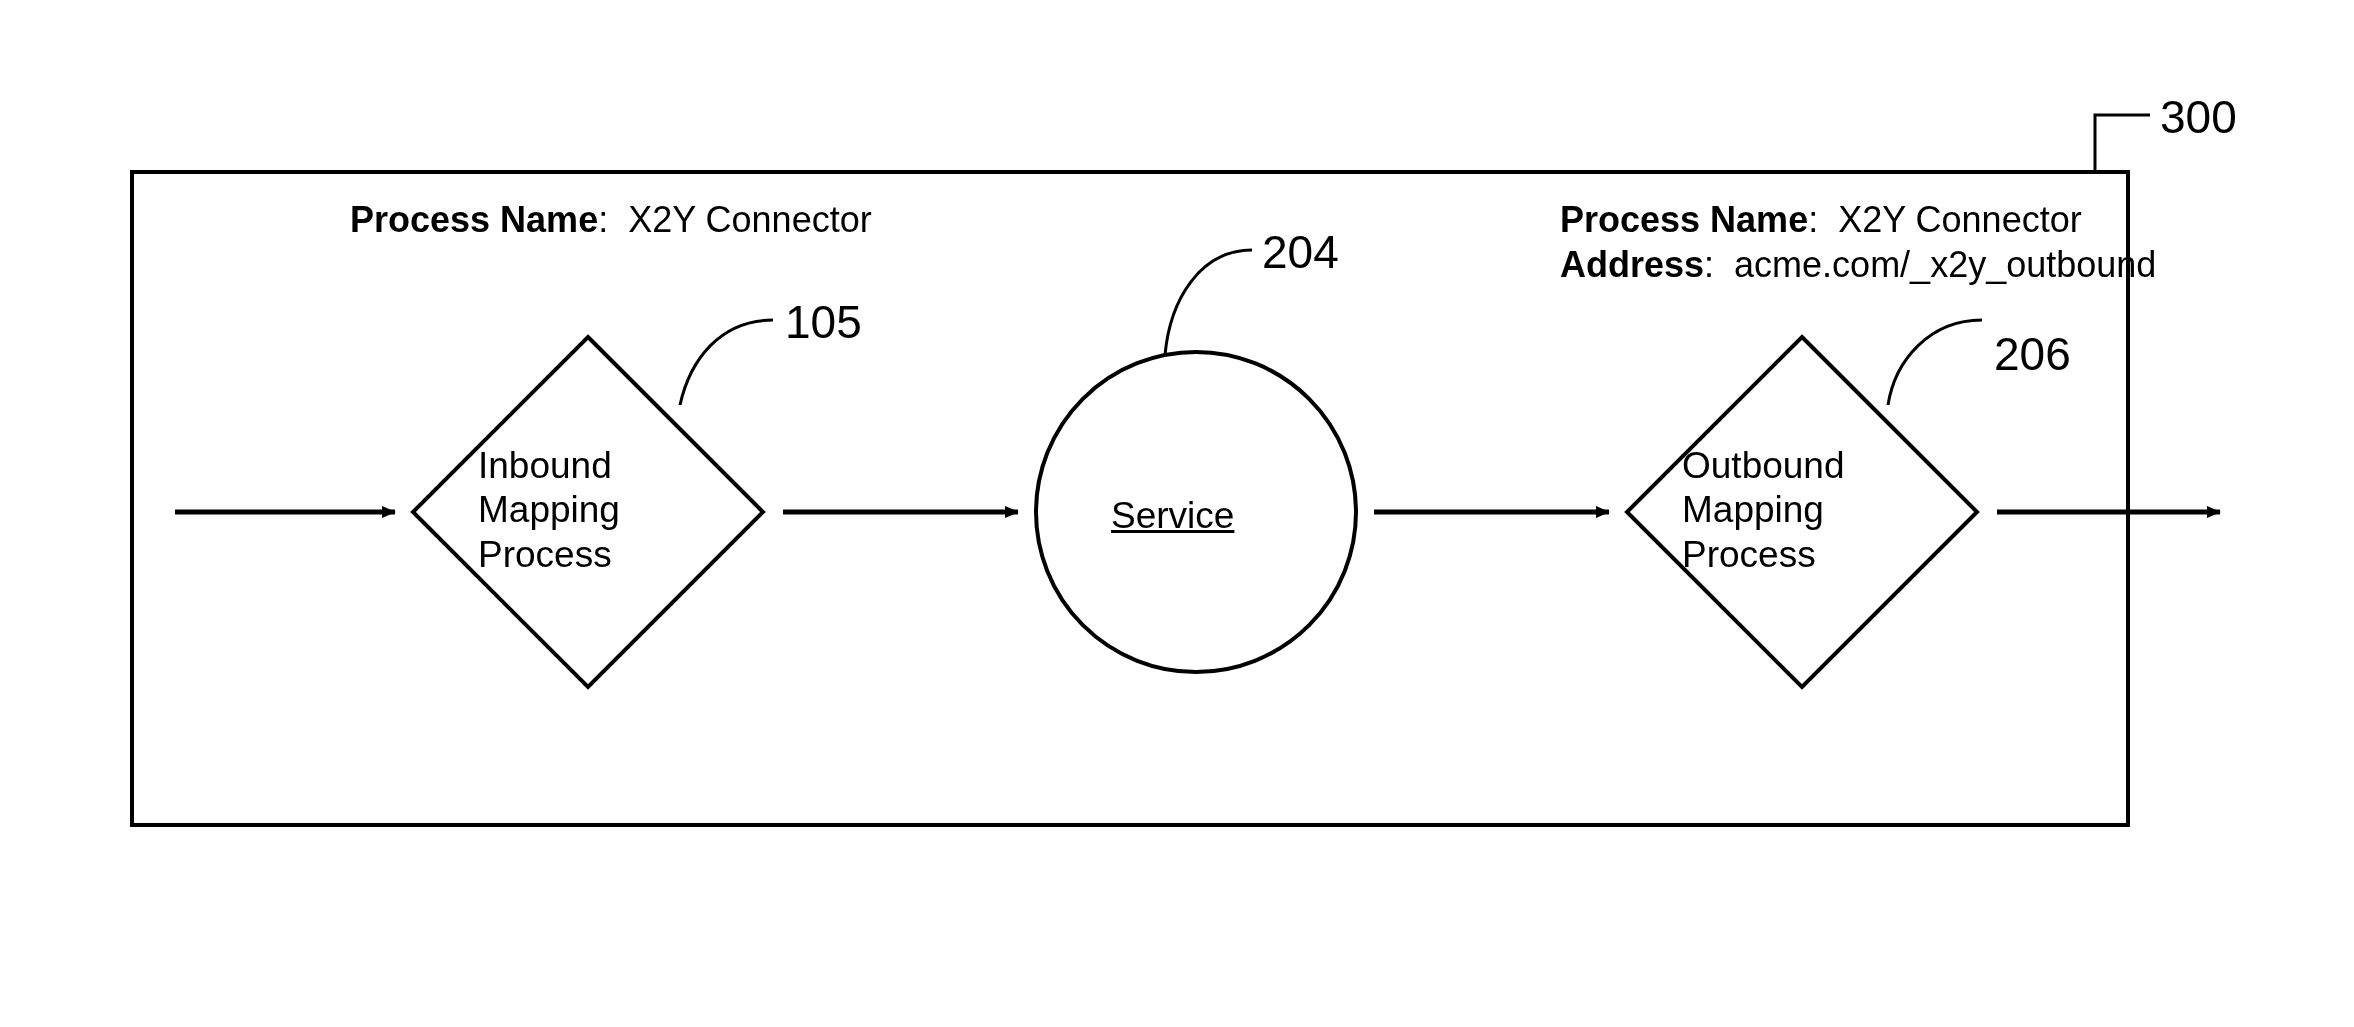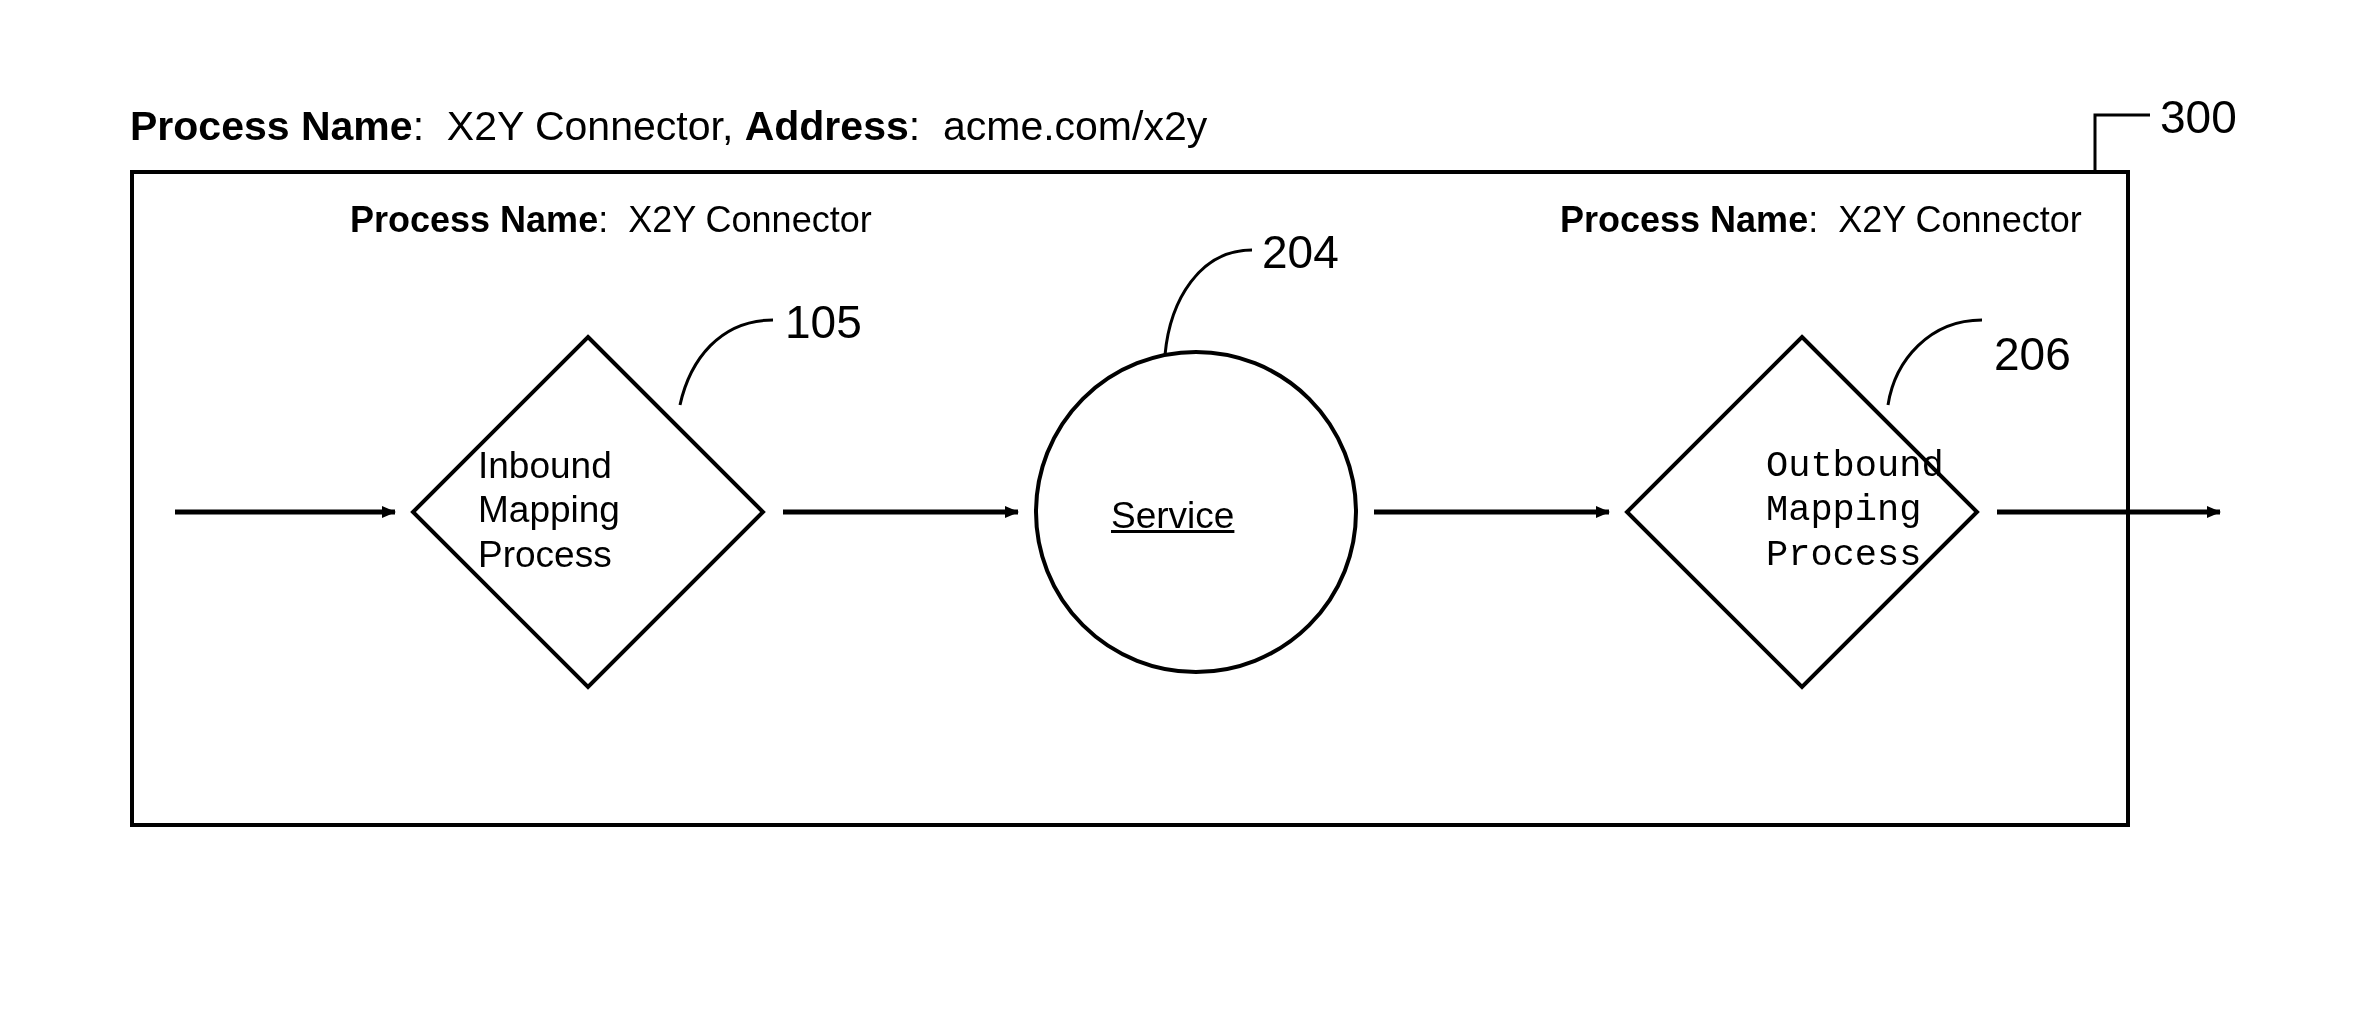--- a/index.html
+++ b/index.html
@@ -85,57 +85,56 @@
     font-size: 37px;
     color: #000;
     line-height: 1.2;
   }
   .diamond-text.inb {
     left: 478px;
     top: 444px;
     width: 220px;
   }
   .diamond-text.outb {
-    left: 1766px;
+    left: 1682px;
     top: 444px;
     width: 240px;
-    font-family: Liberation Mono, monospace;
   }
   .circle-text.svc {
     left: 1111px;
     top: 494px;
     width: 170px;
     text-decoration: underline;
   }
 </style>
 </head>
 <body>
 
 <div class="canvas">
 
-  <div class="abs header-line">
-    <span class="lbl">Process Name</span><span>:&nbsp;&nbsp;</span><span>X2Y Connector</span><span>,&nbsp;</span><span class="lbl">Address</span><span>:&nbsp;&nbsp;</span><span>acme.com/x2y</span>
-  </div>
 
   <div class="abs container-box"></div>
 
   <div class="abs callout-200">300</div>
   <div class="abs callout-202">105</div>
   <div class="abs callout-204">204</div>
   <div class="abs callout-206">206</div>
 
   <div class="abs inbound-info">
     <div>
       <span class="lbl">Process Name</span><span>:&nbsp;&nbsp;</span><span>X2Y Connector</span>
     </div>
   </div>
 
   <div class="abs outbound-info">
     <div>
       <span class="lbl">Process Name</span><span>:&nbsp;&nbsp;</span><span>X2Y Connector</span>
+    </div>
+    <div>
+      <span class="lbl">Address</span><span>:&nbsp;&nbsp;</span><span>acme.com/_x2y_outbound</span>
     </div>
   </div>
 
   <svg class="svg-layer" width="2354" height="1027">
     <defs>
       <marker id="arrowhead" markerWidth="14" markerHeight="12" refX="13" refY="6" orient="auto" markerUnits="userSpaceOnUse">
         <polygon points="0,0 14,6 0,12" fill="#000"></polygon>
       </marker>
     </defs>
 

